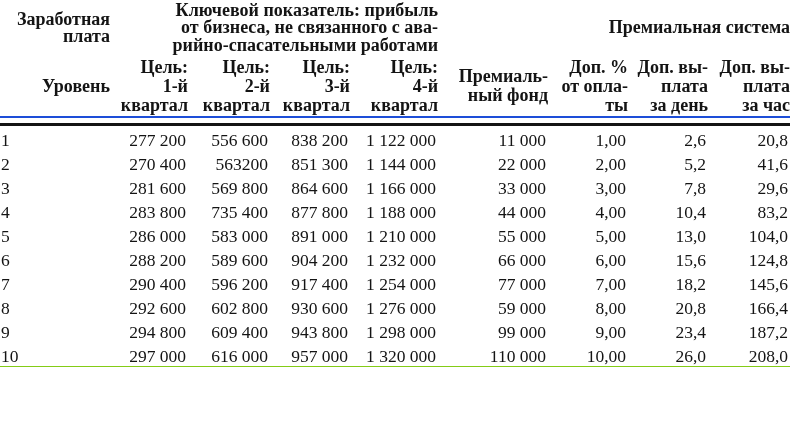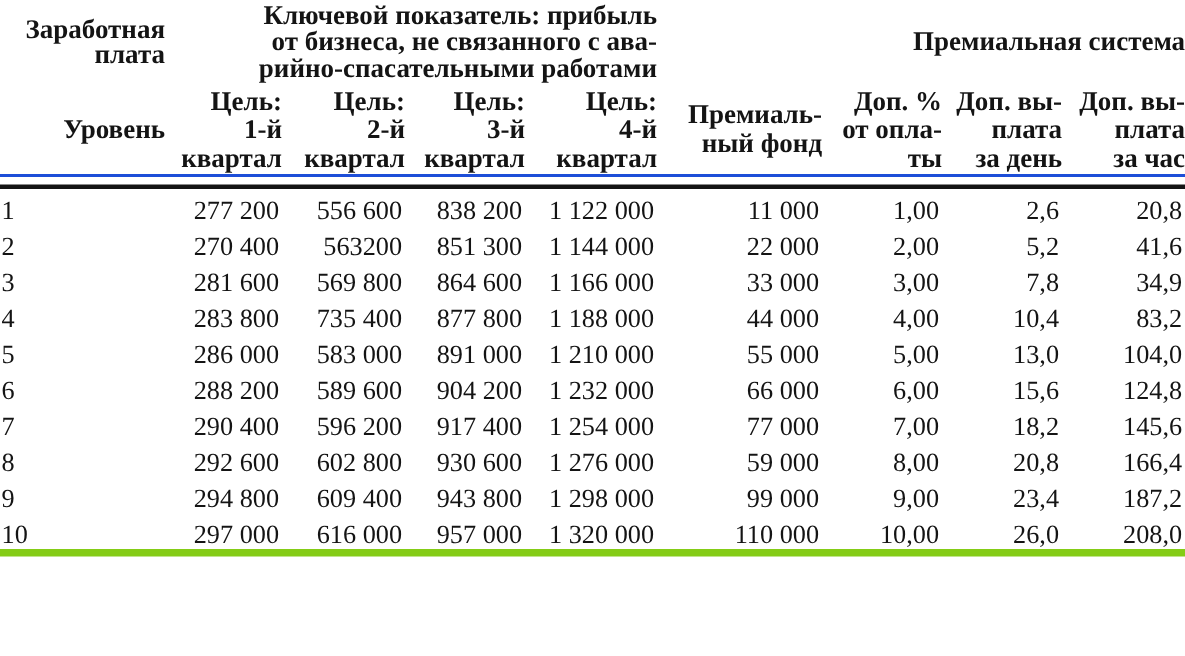--- a/index.html
+++ b/index.html
@@ -41,21 +41,21 @@
   tr.rule-row td  { height: 5px; padding: 0; border-bottom: 3px solid #141414; }
 
   tbody td {
     font-size: 17.5px;
     line-height: 20px;
     vertical-align: top;
     padding: 4px 0 0 0;
   }
   tbody td.num { text-align: right; padding-right: 2px; }
   tbody td.label { text-align: left; padding-left: 1px; }
-  tbody tr:last-child td { border-bottom: 5px solid #84cc16; }
+  tbody tr:last-child td { border-bottom: 1px solid #84cc16; }
 </style>
 </head>
 <body>
 
 <table class="comp-table">
   <colgroup>
     <col class="c1">
       <col class="c2">
       <col class="c3">
       <col class="c4">
@@ -129,21 +129,21 @@
       </tr>
       <tr>
         <td class="label">3</td>
         <td class="num">281 600</td>
         <td class="num">569 800</td>
         <td class="num">864 600</td>
         <td class="num">1 166 000</td>
         <td class="num">33 000</td>
         <td class="num">3,00</td>
         <td class="num">7,8</td>
-        <td class="num">34,9</td>
+        <td class="num">29,6</td>
       </tr>
       <tr>
         <td class="label">4</td>
         <td class="num">283 800</td>
         <td class="num">735 400</td>
         <td class="num">877 800</td>
         <td class="num">1 188 000</td>
         <td class="num">44 000</td>
         <td class="num">4,00</td>
         <td class="num">10,4</td>

